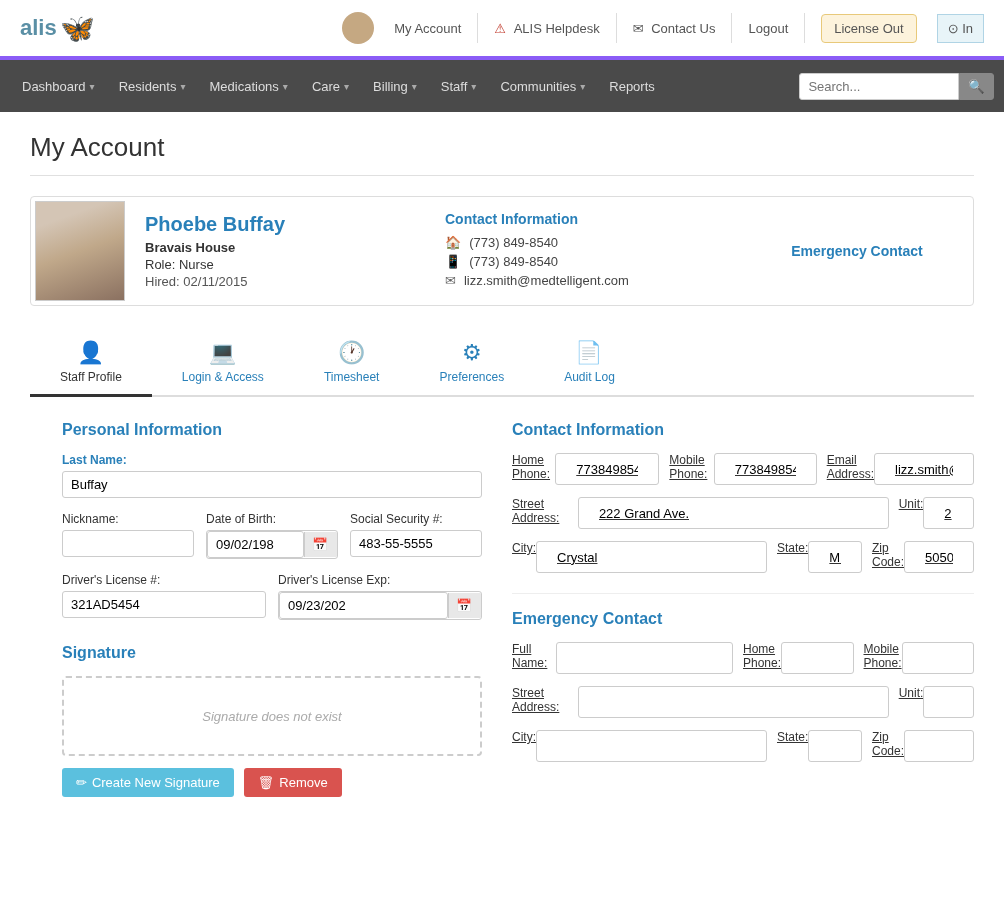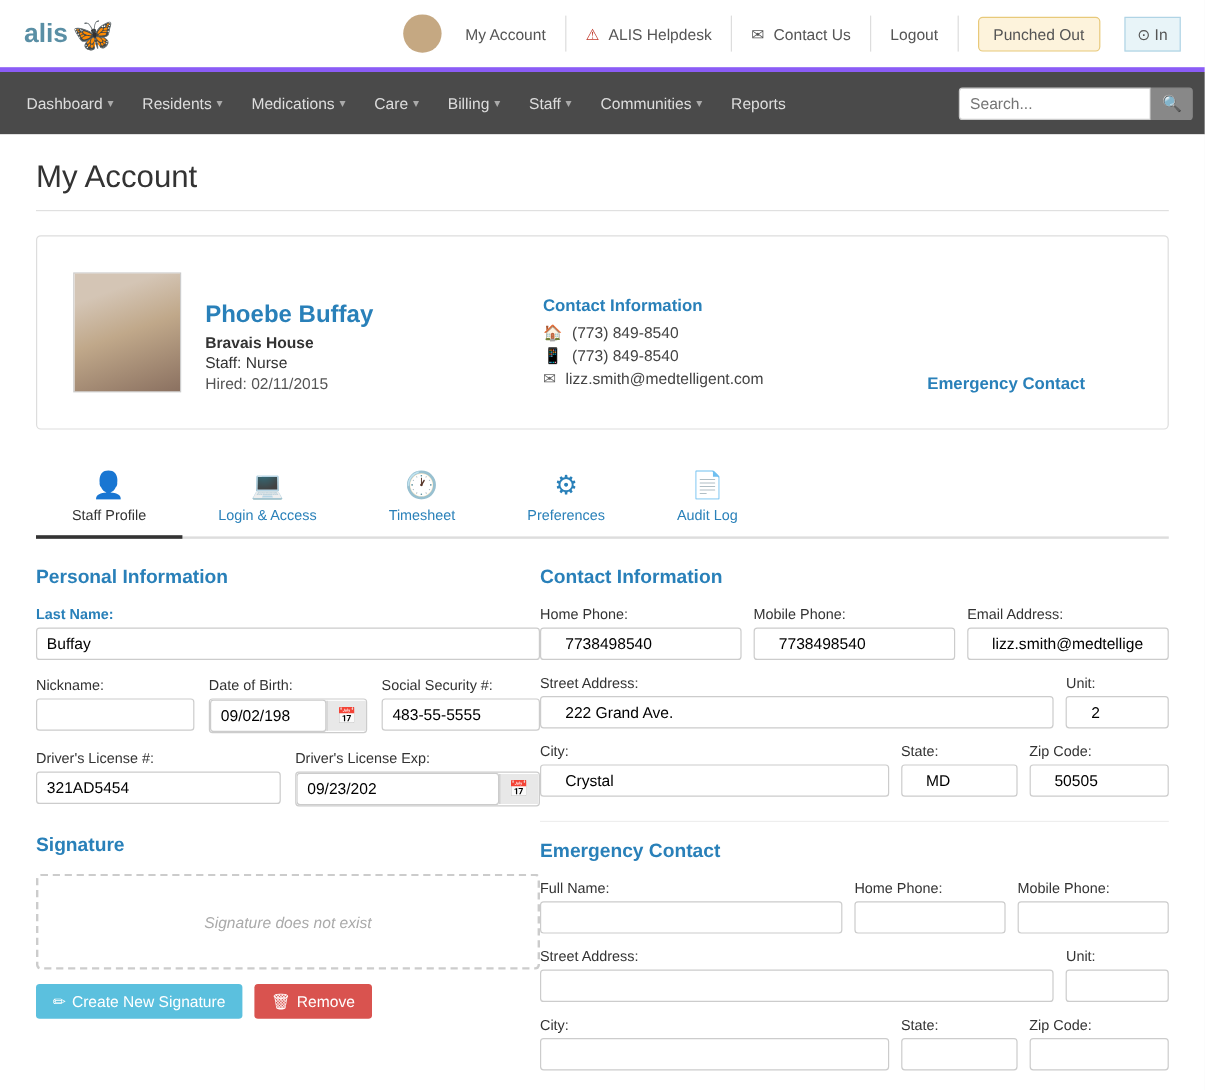--- a/index.html
+++ b/index.html
@@ -131,23 +131,23 @@
       color: #333;
       margin-bottom: 20px;
       border-bottom: 1px solid #e0e0e0;
       padding-bottom: 12px;
     }
 
     
     .profile-card {
       border: 1px solid #ddd;
       border-radius: 4px;
-      padding: 30px;
-      display: flex;
-      align-items: flex-end;
+      padding: 4px;
+      display: flex;
+      align-items: center;
       gap: 20px;
       margin-bottom: 24px;
       background: #fff;
     }
     .profile-photo {
       width: 90px;
       height: 100px;
       background: #bbb;
       border: 1px solid #ccc;
       flex-shrink: 0;
@@ -212,20 +212,22 @@
     }
     .tab.active {
       border-bottom: 3px solid #333;
       color: #333;
     }
     .tab-icon { font-size: 22px; margin-bottom: 4px; }
 
     
     .content-columns {
       display: flex;
+      gap: 30px;
+      margin-left: 32px;
     }
     .left-col { flex: 1; max-width: 420px; }
     .right-col { flex: 1; }
 
     .section-title {
       font-size: 16px;
       color: #2980b9;
       font-weight: bold;
       margin-bottom: 14px;
     }
@@ -331,22 +333,23 @@
       font-weight: bold;
       margin-bottom: 14px;
     }
     .contact-form-row {
       display: flex;
       gap: 10px;
       margin-bottom: 12px;
     }
     .contact-form-group {
       display: flex;
-      flex-direction: column;
+      flex-direction: row;
       flex: 1;
+      text-decoration: underline;
     }
     .contact-form-group label {
       font-size: 12px;
       color: #333;
       margin-bottom: 4px;
     }
     .contact-form-group input {
       border: 1px solid #ccc;
       border-radius: 3px;
       padding: 5px 20px;
@@ -389,21 +392,21 @@
     </a>
     <div class="divider-v"></div>
     <a>
       <span>✉</span>
       <span style="margin-left:4px;">Contact Us</span>
     </a>
     <div class="divider-v"></div>
     <a>Logout</a>
     <div class="divider-v"></div>
     <span class="punched-out-btn">
-      <span>Punched Out</span>
+      <span>License Out</span>
     </span>
     <span class="in-btn">
       <span>⊙</span>
       <span>In</span>
     </span>
   </div>
 </div>
 
 <div class="nav-bar">
   <div class="nav-item">
@@ -447,21 +450,21 @@
   <h1 class="page-title">My Account</h1>
 
   <div class="profile-card">
     <div class="profile-photo">
       <div class="person-silhouette" style="background: linear-gradient(160deg, #d4c5b5 20%, #c0a88a 50%, #8a7060 100%); width:90px; height:100px;"></div>
     </div>
     <div class="profile-info">
       <div class="profile-name">Phoebe Buffay</div>
       <div class="profile-org">Bravais House</div>
       <div class="profile-role">
-        <span>Staff:</span>
+        <span>Role:</span>
         <span>Nurse</span>
       </div>
       <div class="profile-hired">
         <span>Hired:</span>
         <span>02/11/2015</span>
       </div>
     </div>
     <div class="profile-contact">
       <div class="profile-contact-title">Contact Information</div>
       <div class="contact-line">

